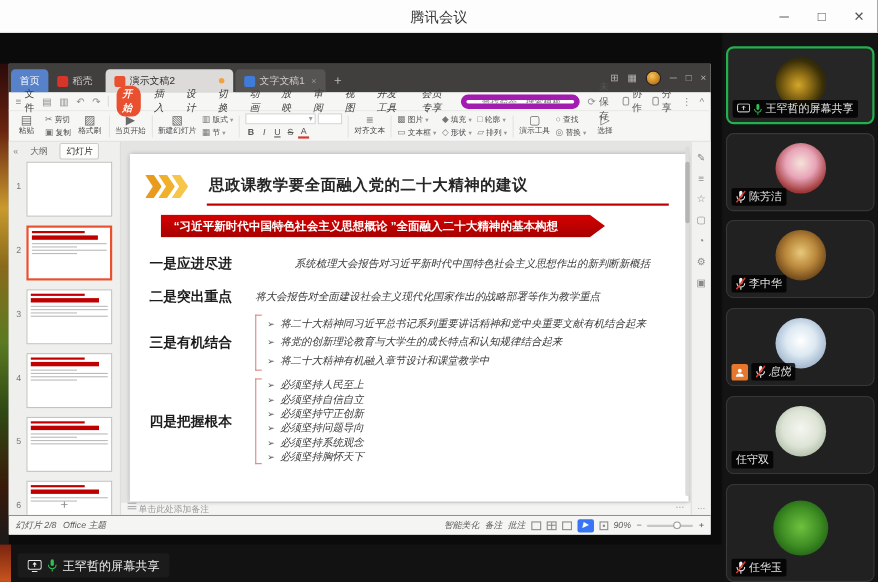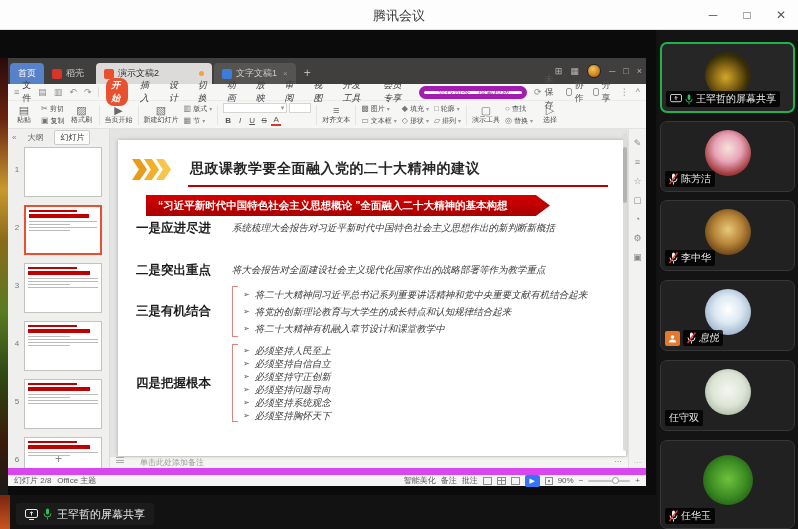--- a/index.html
+++ b/index.html
@@ -119,46 +119,46 @@
   .chev.c3 { left:38px; background:#f6c54a; }
   .slide-title { position:absolute; left:72px; top:20px; font-size:14px; font-weight:bold; color:#262626; letter-spacing:.5px; }
   .title-rule { position:absolute; left:70px; top:45px; width:420px; height:2px; background:#c00000; }
   .banner { position:absolute; left:28px; top:55px; width:404px; height:21px;
     background:linear-gradient(#d40000,#a80000); color:#fff; font-weight:bold; font-size:10.5px;
     display:flex; align-items:center; padding-left:12px;
     clip-path:polygon(0 0, 96.5% 0, 100% 50%, 96.5% 100%, 0 100%); }
   .sec { position:absolute; left:18px; display:flex; align-items:center; }
   .sec-h { width:96px; font-size:12.5px; font-weight:bold; color:#1c1c1c; flex:0 0 auto; }
   .sec-t { font-family:"DejaVu Serif", serif; font-style:italic; font-size:9.5px; color:#3a3a3a; }
-  .sec1 { top:80px; } .sec2 { top:122px; }
+  .sec1 { top:92px;gap:36px; } .sec2 { top:122px; }
   .sec3 { top:146px; } .sec4 { top:204px; }
   .bracket { flex:0 0 6px; align-self:stretch; border-left:1.5px solid #d98880;
     border-top:1.5px solid #d98880; border-bottom:1.5px solid #d98880; margin-right:5px; }
   .bullets { display:flex; flex-direction:column; }
   .bullets.wide .brow { line-height:17px; }
   .bullets.tight .brow { line-height:13px; }
   .brow { display:flex; gap:5px; font-family:"DejaVu Serif", serif; font-style:italic;
     font-size:9.5px; color:#3a3a3a; white-space:nowrap; }
   .brow .bul { color:#555; font-style:normal; font-size:8px; }
 
   
   .rrail { width:18px; background:#f2f2f0; border-left:1px solid #e0e0de; position:relative; }
   .rrail .ric { display:block; text-align:center; font-size:9px; color:#8a8a88; margin-top:9px; }
   .rrail .rmore { position:absolute; bottom:3px; left:0; right:0; text-align:center; font-size:8px; color:#999; }
 
   
   .notesbar { height:12px; background:#f4f4f2; border-top:1px solid #e2e2e0;
-    display:flex; align-items:flex-start; gap:16px; padding:0 6px; font-size:8px; color:#9a9a9a; }
+    display:flex; align-items:flex-start; gap:2px; padding:0 6px; font-size:8px; color:#9a9a9a; }
   .nlines { width:8px; height:6px; border-top:1px solid #aaa; border-bottom:1px solid #aaa; position:relative; }
   .nlines::after { content:""; position:absolute; left:0; top:2px; width:8px; height:1px; background:#aaa; }
   .notesbar .nmore { margin-left:auto; color:#888; }
 
   
-  .statusbar { height:18px; background:#f5f5f3; border-top:7px solid #d946ef;
-    display:flex; align-items:center; padding:0 6px; gap:6px; font-size:8px; color:#5a5a5a; }
+  .statusbar { height:18px; background:#f5f5f3; border-top:1px solid #d946ef;
+    display:flex; align-items:center; padding:0 6px; gap:6px; font-size:8px; color:#5a5a5a;font-style:italic; }
   .st-right { margin-left:auto; display:flex; align-items:center; gap:5px; }
   .vicon { width:9px; height:8px; border:1px solid #8c8c8a; }
   .vicon.grid { background:linear-gradient(#8c8c8a,#8c8c8a) 50% 0/1px 100% no-repeat,
                 linear-gradient(#8c8c8a,#8c8c8a) 0 50%/100% 1px no-repeat; }
   .playbtn { width:15px; height:12px; background:#3875f6; border-radius:2px; color:#fff;
     font-size:7px; text-align:center; line-height:12px; }
   .fitbox { width:8px; height:8px; border:1px solid #8c8c8a; position:relative; }
   .fitbox::after { content:""; position:absolute; left:2px; top:2px; width:2px; height:2px; background:#8c8c8a; }
   .ztrack { width:42px; height:2px; background:#c6c6c4; position:relative; border-radius:1px; }
   .zknob { position:absolute; left:24px; top:-3px; width:7px; height:7px; border-radius:50%;

